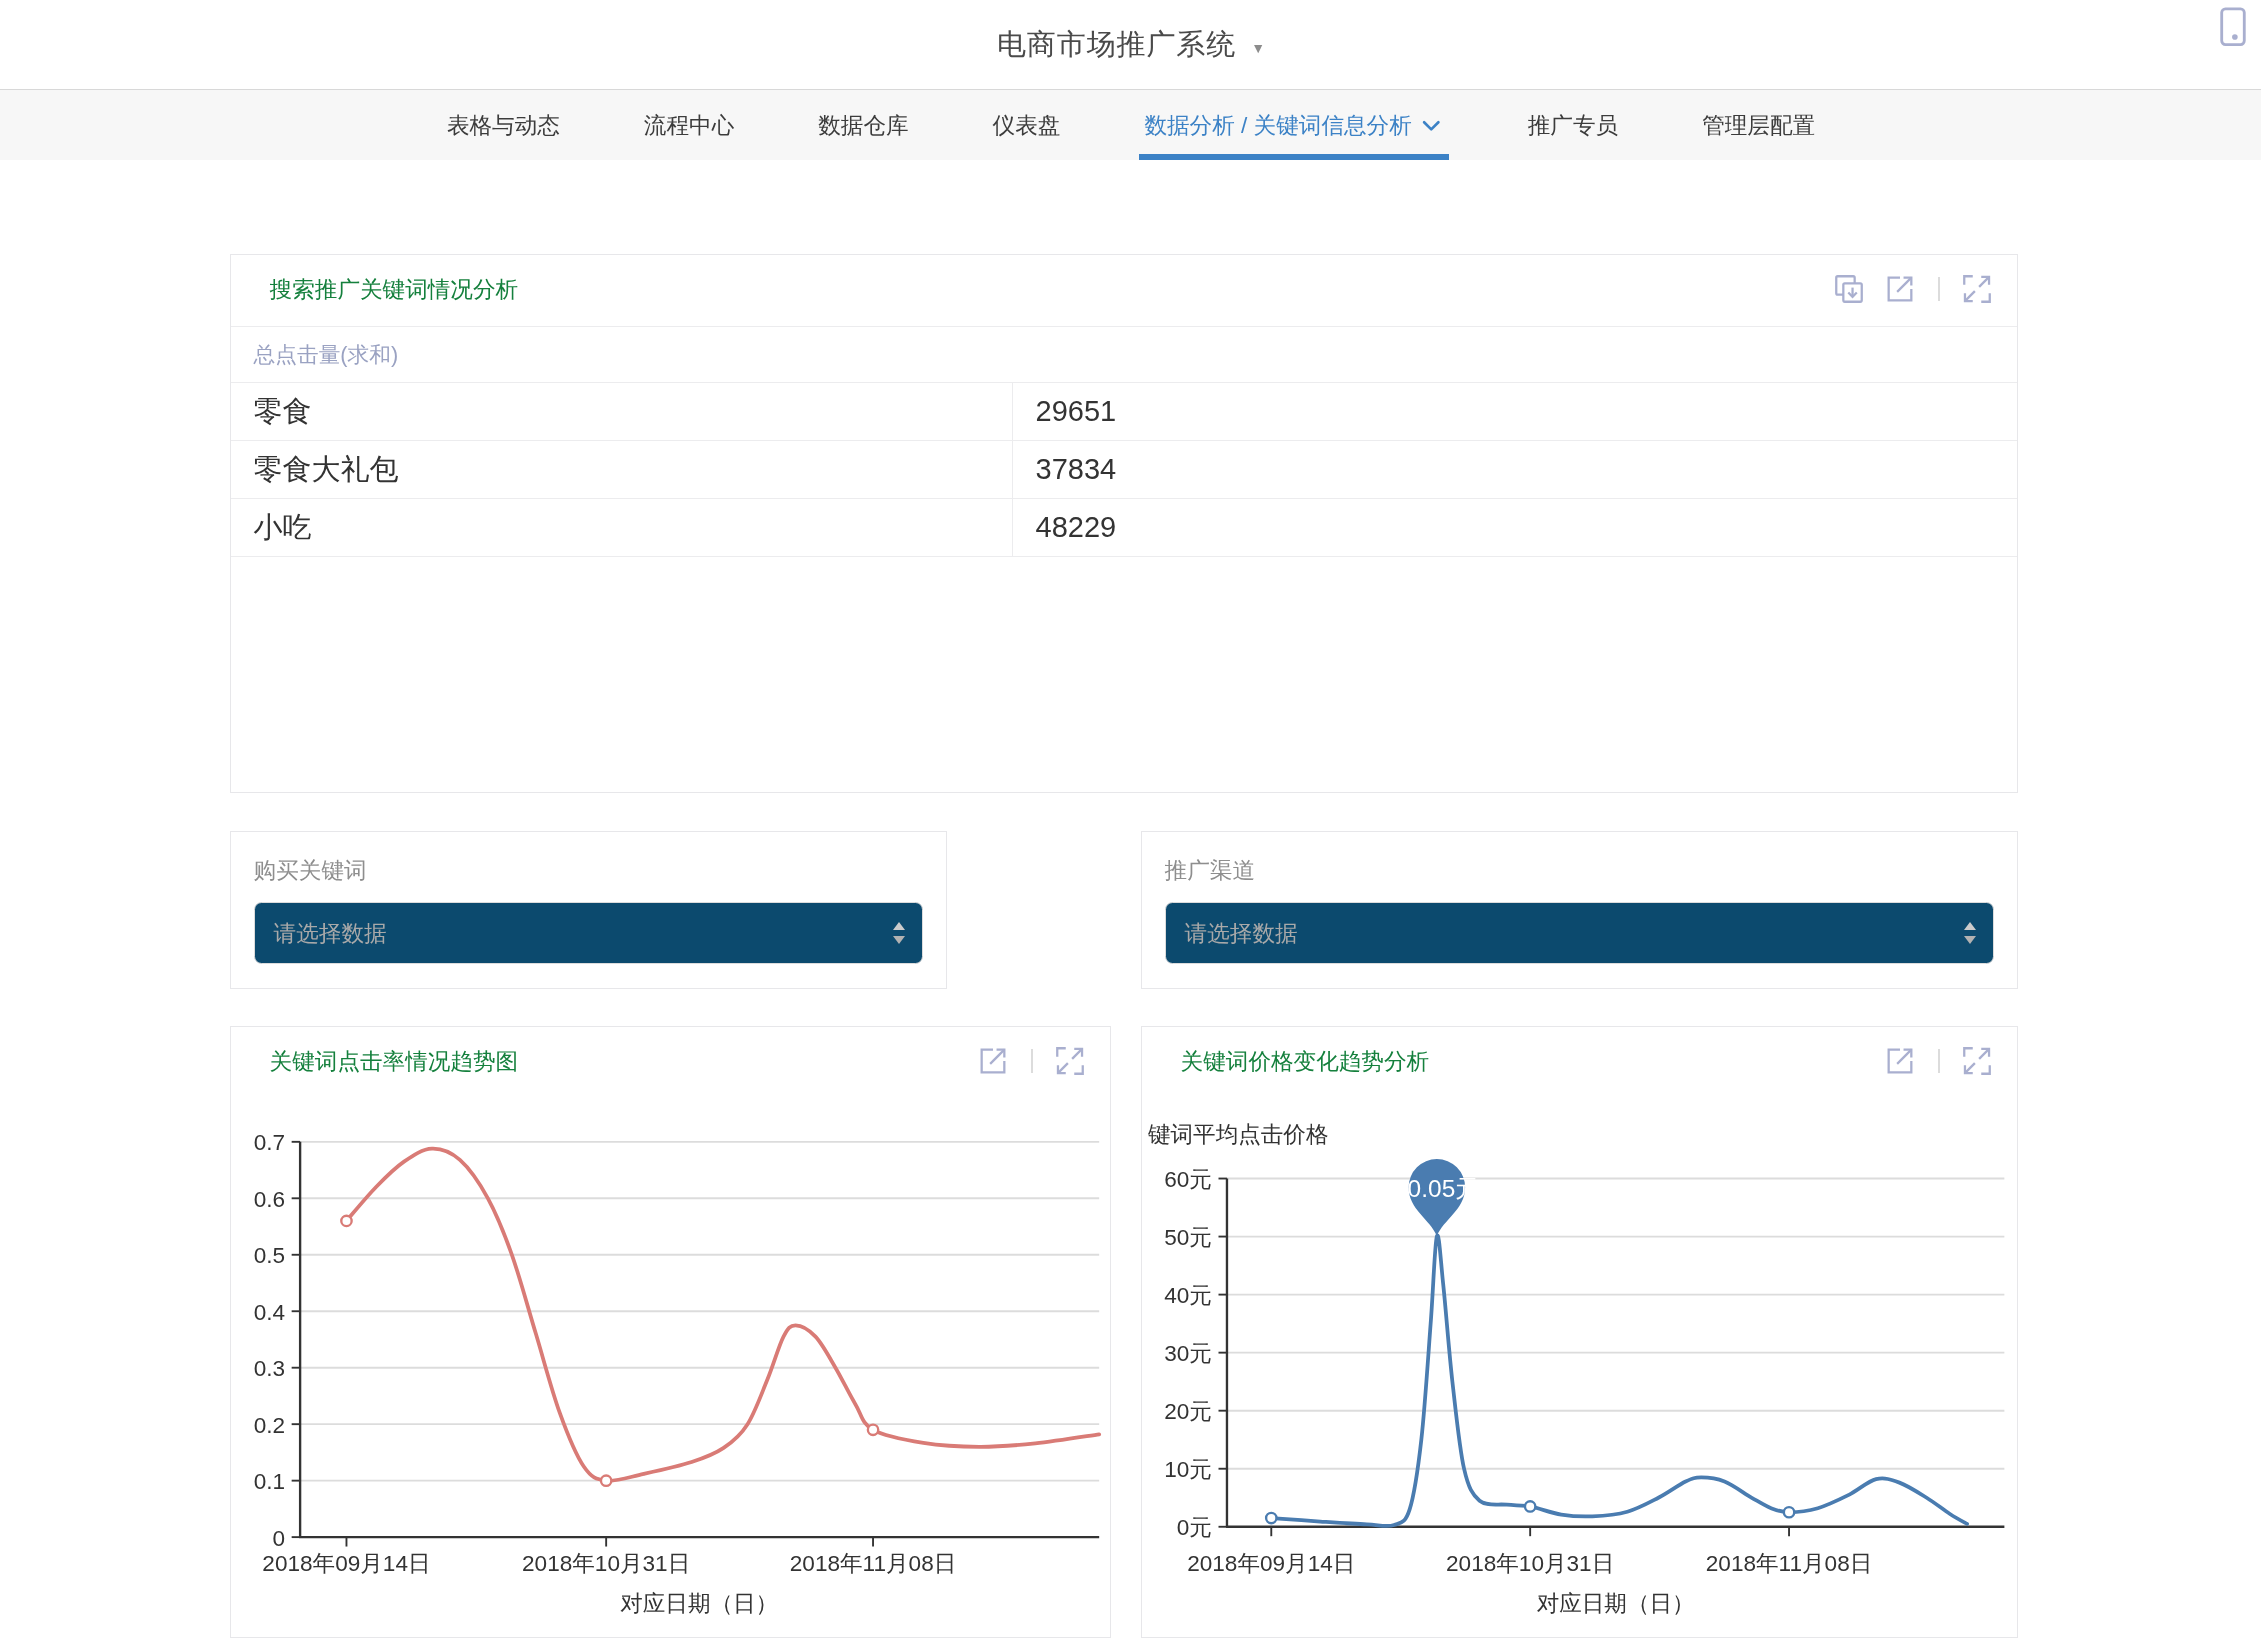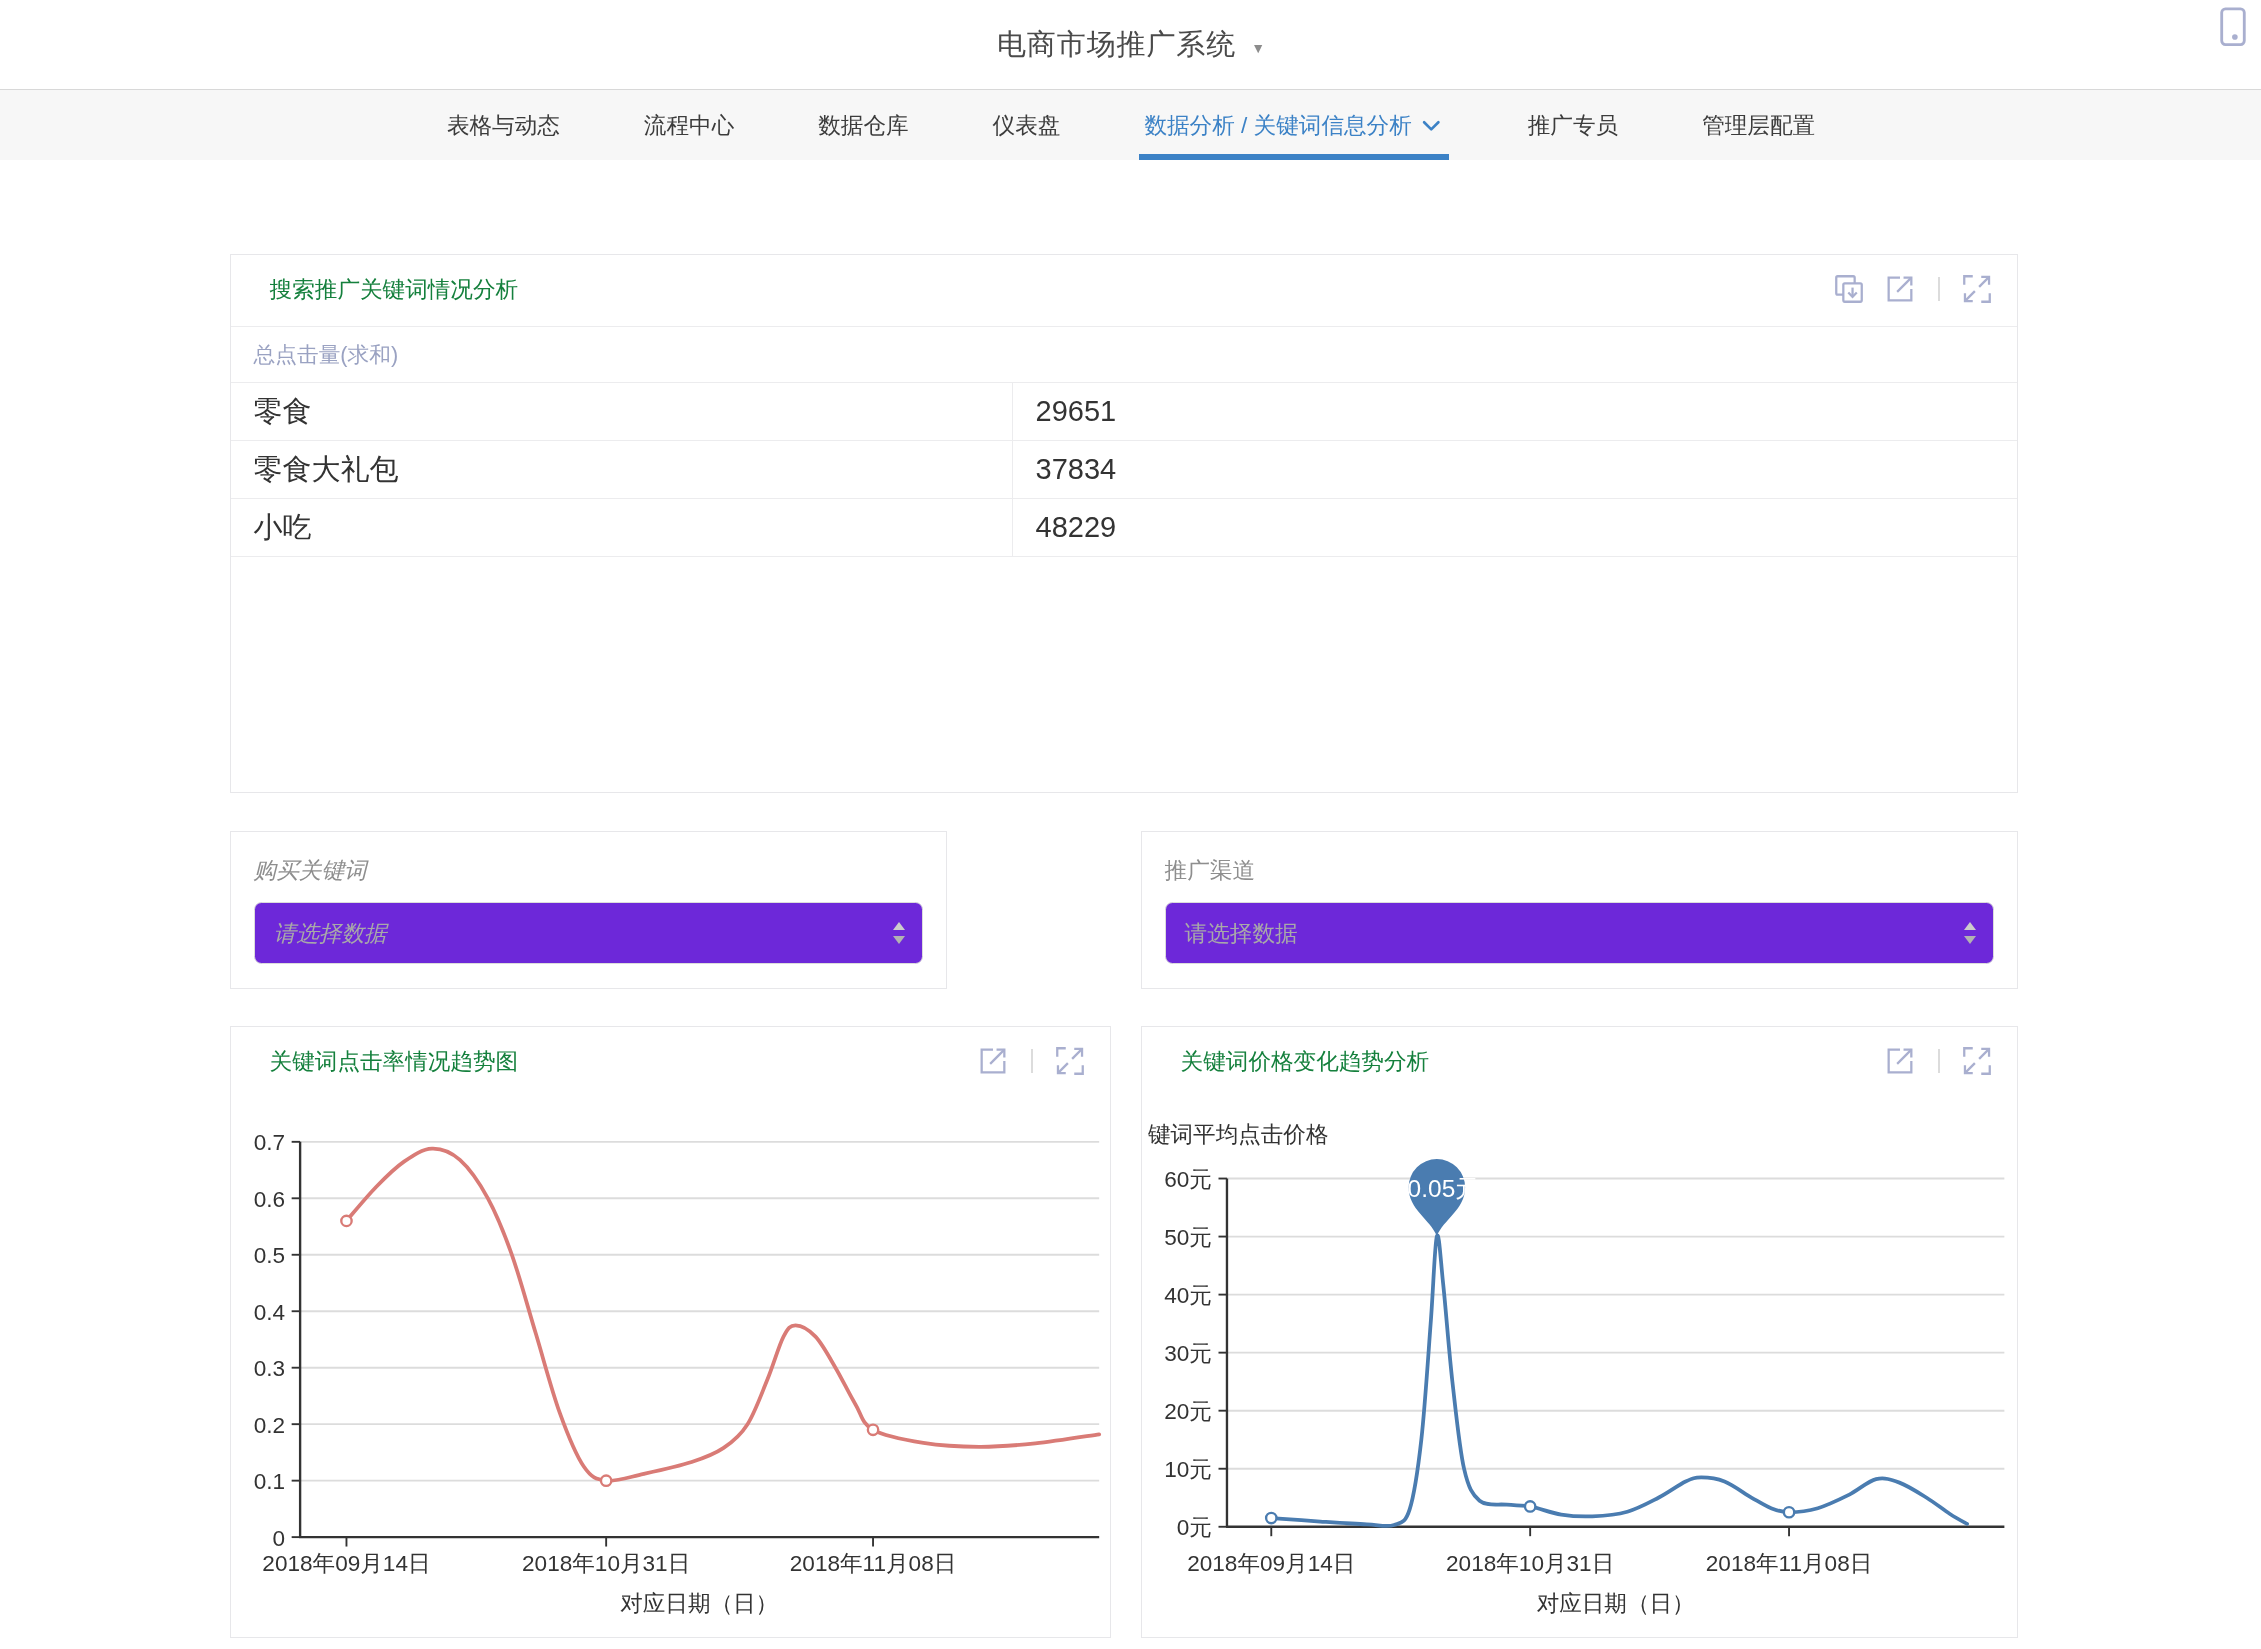--- a/index.html
+++ b/index.html
@@ -30,25 +30,25 @@
   #card-table{left:230px;top:254px;width:1788px;height:539px;}
   
   .table{position:absolute;left:0;top:71px;right:0;border-top:1.9px solid #ececee;}
   .t-row{display:flex;height:58px;border-bottom:1.9px solid #ececee;align-items:stretch;}
   .t-head{height:56px;}
   .t-cell{display:flex;align-items:center;padding-left:22.6px;font-size:29px;color:#333;}
   .t-cell.c1{width:782px;border-right:1.9px solid #ececee;}
   .t-cell.c2{flex:1;}
   .t-head .t-cell{color:#9aa2c2;font-size:21.7px;}
   
-  #card-filter1{left:230px;top:831px;width:717px;height:158px;font-style:italic;}
+  #card-filter1{left:230px;top:831px;width:717px;height:158px;}
   #card-filter2{left:1141px;top:831px;width:877px;height:158px;}
   .filter-label{position:absolute;left:22.6px;top:22.6px;font-size:22.6px;color:#8e8e8e;}
   .select{position:absolute;left:22.6px;right:22.6px;top:70px;height:62px;border:1.9px solid #dcdcdc;border-radius:7.5px;
-          display:flex;align-items:center;justify-content:space-between;padding:0 17px 0 19px;cursor:pointer;background:#6d28d9;}
+          display:flex;align-items:center;justify-content:space-between;padding:0 17px 0 19px;cursor:pointer;background:#0c4a6e;}
   .select .ph{font-size:22.6px;color:#a9a9a9;}
   .spinner{display:flex;flex-direction:column;gap:5.6px;align-items:center;}
   .spin-up{width:0;height:0;border-left:6.6px solid transparent;border-right:6.6px solid transparent;border-bottom:8.5px solid #cccccc;}
   .spin-down{width:0;height:0;border-left:6.6px solid transparent;border-right:6.6px solid transparent;border-top:8.5px solid #b2b2b2;}
   
   #card-chart1{left:230px;top:1026px;width:881px;height:612px;}
   #card-chart2{left:1141px;top:1026px;width:877px;height:612px;}
   .chart-svg{position:absolute;left:0;top:0;}
   .chart-svg text{font-family:"Liberation Sans","DejaVu Sans",sans-serif;}
 </style>

